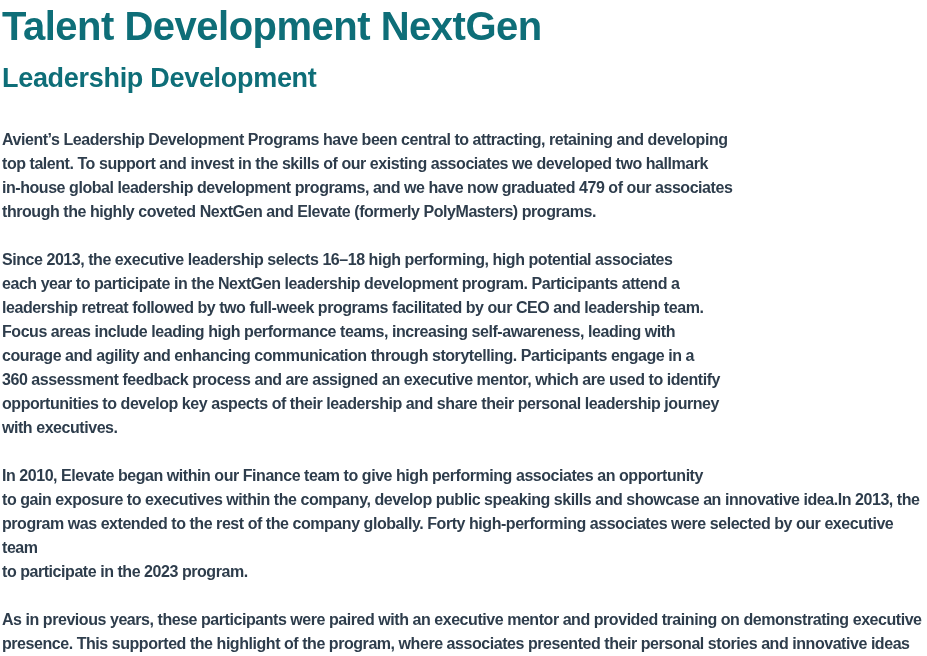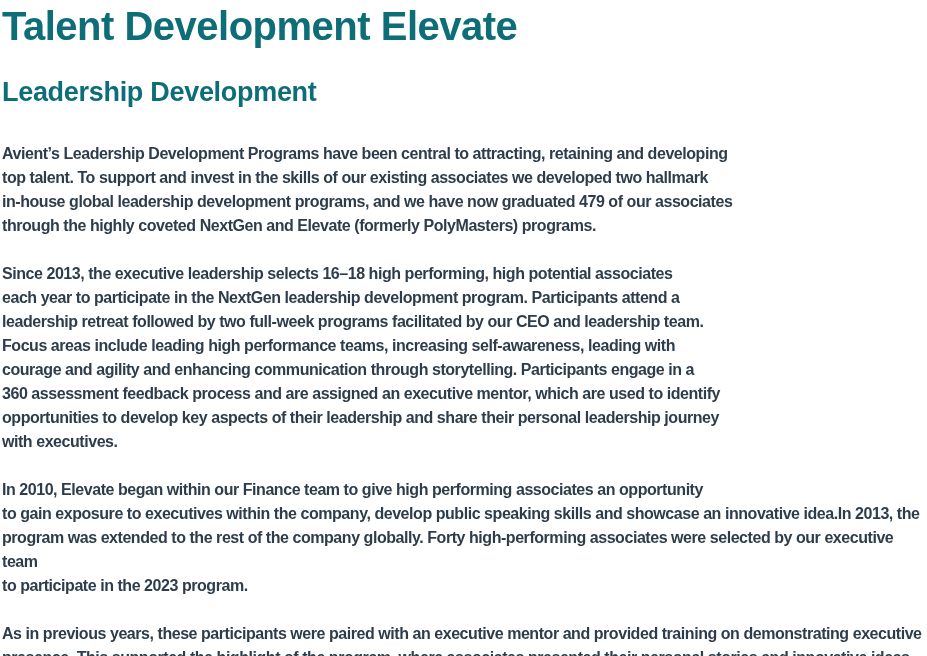--- a/index.html
+++ b/index.html
@@ -18,21 +18,21 @@
   .doc-title {
     margin: 0;
     color: #0e6e78;
     font-size: 40px;
     line-height: 48px;
     font-weight: 700;
     letter-spacing: -0.5px;
     white-space: nowrap;
   }
   .doc-subtitle {
-    margin: 26px 0 0 0;
+    margin: 12px 0 0 0;
     color: #0e6e78;
     font-size: 27px;
     line-height: 32px;
     font-weight: 700;
     letter-spacing: -0.3px;
     white-space: nowrap;
   }
   .doc-paragraph {
     margin: 24px 0 0 0;
     color: #2e3d4c;
@@ -43,21 +43,21 @@
     white-space: pre-line; 
   }
   .doc-paragraph.first {
     margin-top: 34px;
   }
 </style>
 </head>
 <body>
 
 <main>
-  <h1 class="doc-title">Talent Development Elevate</h1>
+  <h1 class="doc-title">Talent Development NextGen</h1>
 
   <h2 class="doc-subtitle">Leadership Development</h2>
 
   <p class="doc-paragraph first">Avient’s Leadership Development Programs have been central to attracting, retaining and developing
 top talent. To support and invest in the skills of our existing associates we developed two hallmark
 in-house global leadership development programs, and we have now graduated 479 of our associates
 through the highly coveted NextGen and Elevate (formerly PolyMasters) programs.</p>
 
   <p class="doc-paragraph">Since 2013, the executive leadership selects 16–18 high performing, high potential associates
 each year to participate in the NextGen leadership development program. Participants attend a

